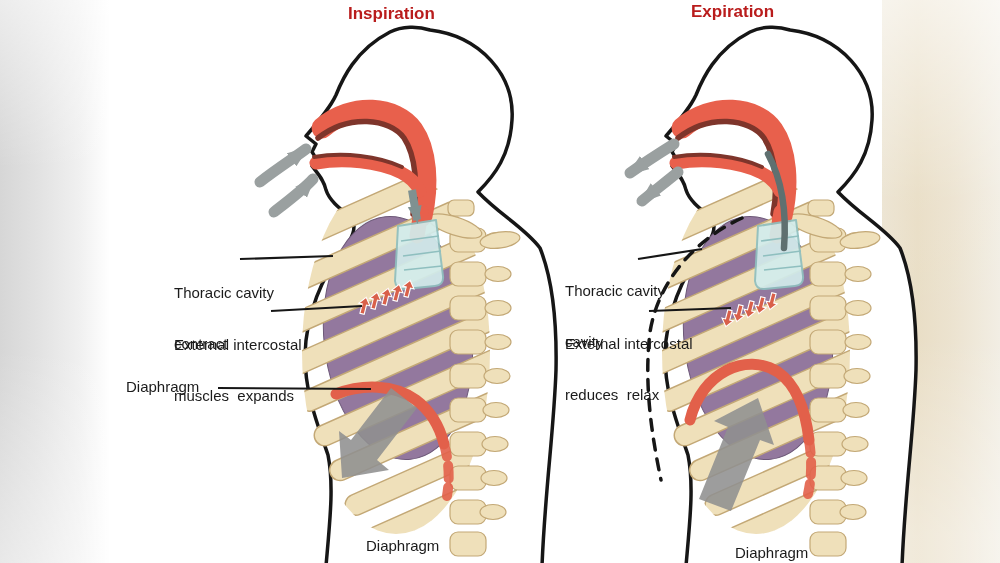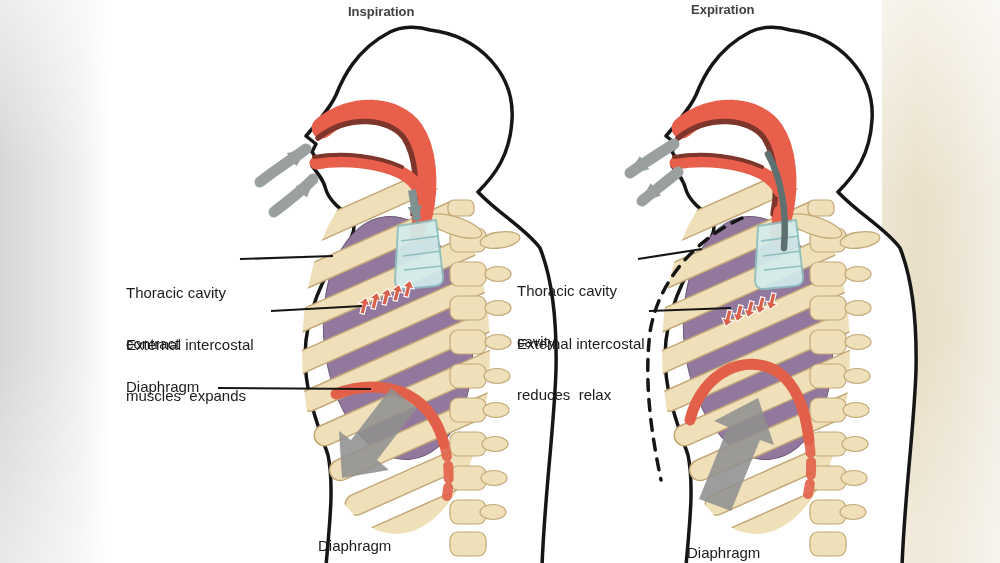--- a/index.html
+++ b/index.html
@@ -6,23 +6,23 @@
   body{font-family:"Liberation Sans", sans-serif; background:#fff;}
   #stage{position:relative;width:1000px;height:563px;overflow:hidden;background:#fff;}
   .bg-band{position:absolute;top:0;height:563px;}
   #bg-left{left:0;width:110px;
     background:linear-gradient(180deg, rgba(255,255,255,.55), rgba(255,255,255,0) 30%, rgba(255,255,255,0) 62%, rgba(255,255,255,.45)),
                linear-gradient(90deg,#d6d6d6 0%,#e2e2e2 35%,#f0f0f0 72%,#ffffff 100%);}
   #bg-right{left:882px;width:118px;
     background:linear-gradient(180deg, rgba(255,255,255,.6), rgba(255,255,255,.05) 35%, rgba(255,255,255,0) 60%, rgba(255,255,255,.35) 95%),
                linear-gradient(90deg,#ece4d2 0%,#e9dec6 30%,#ece3d0 60%,#f2eee4 100%);}
   svg{position:absolute;left:0;top:0;}
-  .title{position:absolute;font-size:13px;font-weight:700;color:#404040;white-space:nowrap;}
+  .title{position:absolute;font-size:17px;font-weight:700;color:#b91c1c;white-space:nowrap;}
   .lbl{position:absolute;font-size:15px;color:#1b1b1b;line-height:17px;white-space:pre-wrap;}
-  .lbl div{white-space:pre-wrap;}
+  .lbl div{white-space:pre-wrap;margin-left:48px;}
 </style>
 </head>
 <body>
 
 <div id="stage">
 
   <div id="bg-left" class="bg-band"></div>
   <div id="bg-right" class="bg-band"></div>
 
   <svg width="1000" height="563" viewBox="0 0 1000 563">

